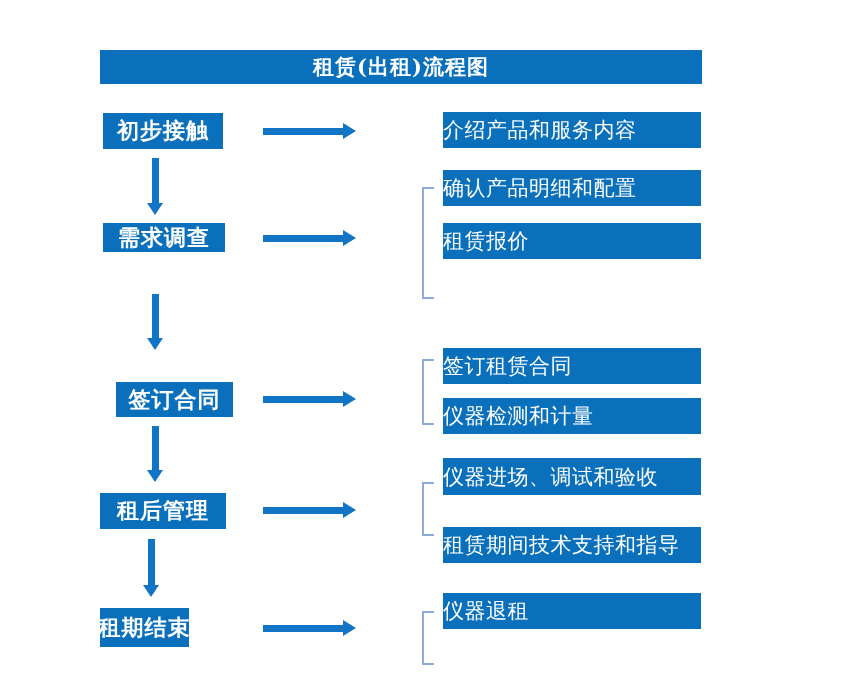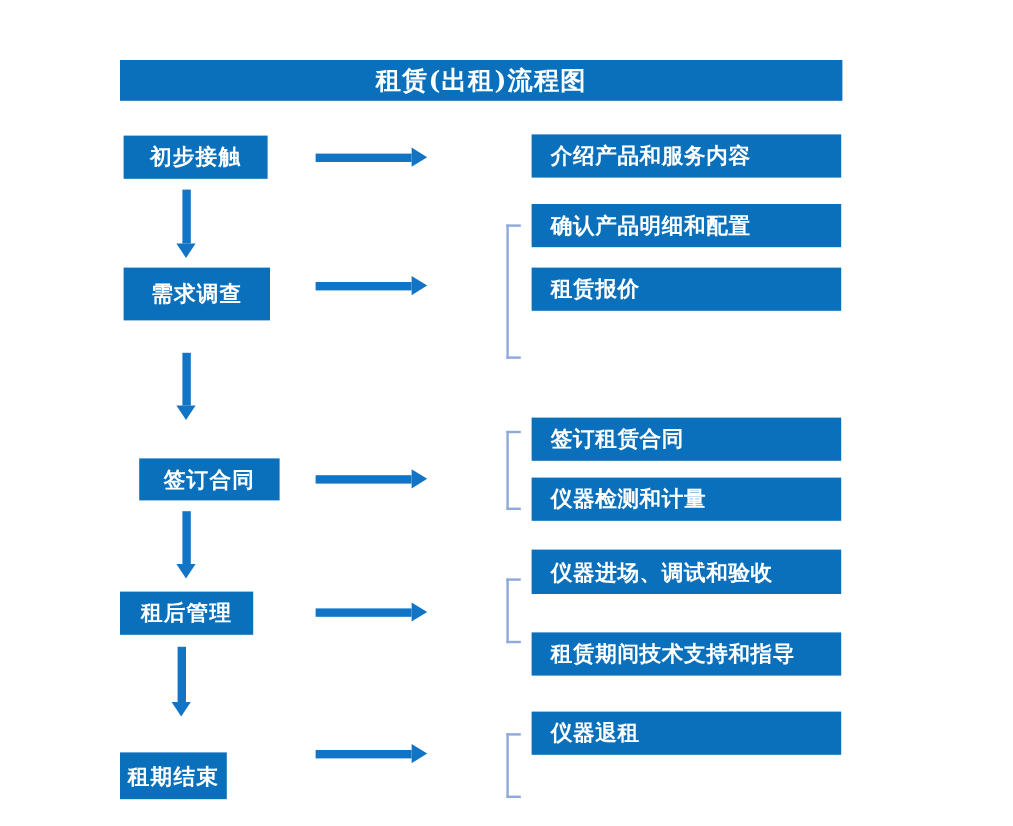--- a/index.html
+++ b/index.html
@@ -18,30 +18,30 @@
   }
   .banner span{
     color:var(--text,#fff);font-size:21px;font-weight:700;letter-spacing:1px;
   }
   .step{
     position:absolute;
     background:var(--box,#0a70bc);
     display:flex;align-items:center;justify-content:center;
   }
   .step span{
-    color:var(--text,#fff);font-size:18px;font-weight:700;letter-spacing:1px;white-space:nowrap;
+    color:var(--text,#fff);font-size:22px;font-weight:700;letter-spacing:1px;white-space:nowrap;
   }
   .detail{
     position:absolute;left:443px;width:258px;height:36px;
     background:var(--box,#0a70bc);
     display:flex;align-items:center;
   }
   .detail span{
-    color:var(--text,#fff);font-size:18px;font-weight:700;letter-spacing:0.5px;
-    padding-left:16px;white-space:nowrap;
+    color:var(--text,#fff);font-size:21px;font-weight:400;letter-spacing:0.5px;
+    padding-left:0;white-space:nowrap;
   }
   .harrow{
     position:absolute;height:7px;background:var(--arrow,#1274c5);
   }
   .harrow::after{
     content:"";position:absolute;right:-13px;top:-5px;
     border-left:13px solid var(--arrow,#1274c5);
     border-top:8.5px solid transparent;
     border-bottom:8.5px solid transparent;
   }
@@ -66,30 +66,30 @@
 
 <div class="canvas">
 
   <div class="banner">
     <span>租赁(出租)流程图</span>
   </div>
 
   <div class="step" style="left:103px;top:77px;width:120px;height:36px">
     <span>初步接触</span>
   </div>
-  <div class="step" style="left:103px;top:187px;width:122px;height:44px">
+  <div class="step" style="left:103px;top:187px;width:122px;height:29px">
     <span>需求调查</span>
   </div>
   <div class="step" style="left:116px;top:346px;width:117px;height:35px">
     <span>签订合同</span>
   </div>
-  <div class="step" style="left:100px;top:457px;width:111px;height:36px">
+  <div class="step" style="left:100px;top:457px;width:126px;height:36px">
     <span>租后管理</span>
   </div>
-  <div class="step" style="left:100px;top:591px;width:89px;height:39px">
+  <div class="step" style="left:100px;top:572px;width:89px;height:39px">
     <span>租期结束</span>
   </div>
 
   <div class="varrow" style="left:152px;top:122px;height:45px"></div>
   <div class="varrow" style="left:152px;top:258px;height:44px"></div>
   <div class="varrow" style="left:152px;top:390px;height:44px"></div>
   <div class="varrow" style="left:148px;top:503px;height:46px"></div>
 
   <div class="harrow" style="left:263px;top:92px;width:80px"></div>
   <div class="harrow" style="left:263px;top:199px;width:80px"></div>

